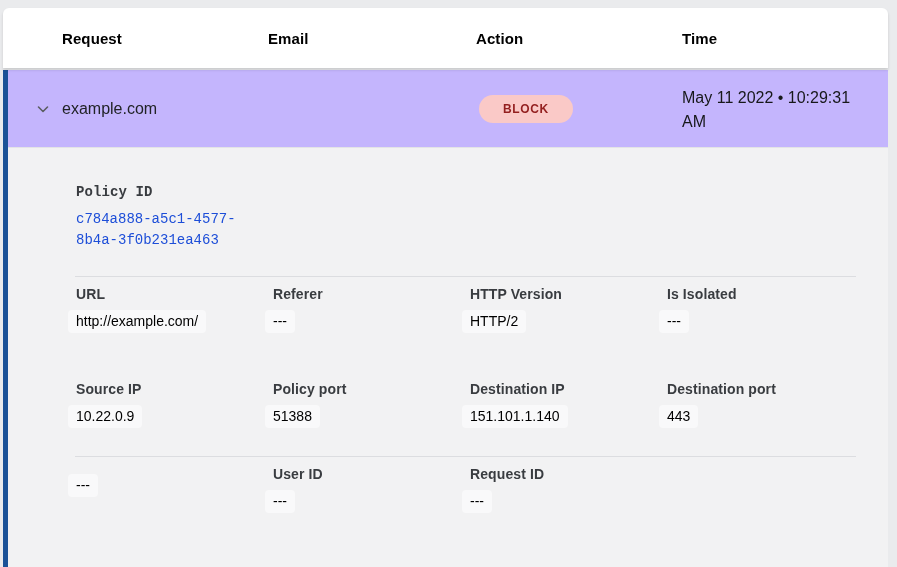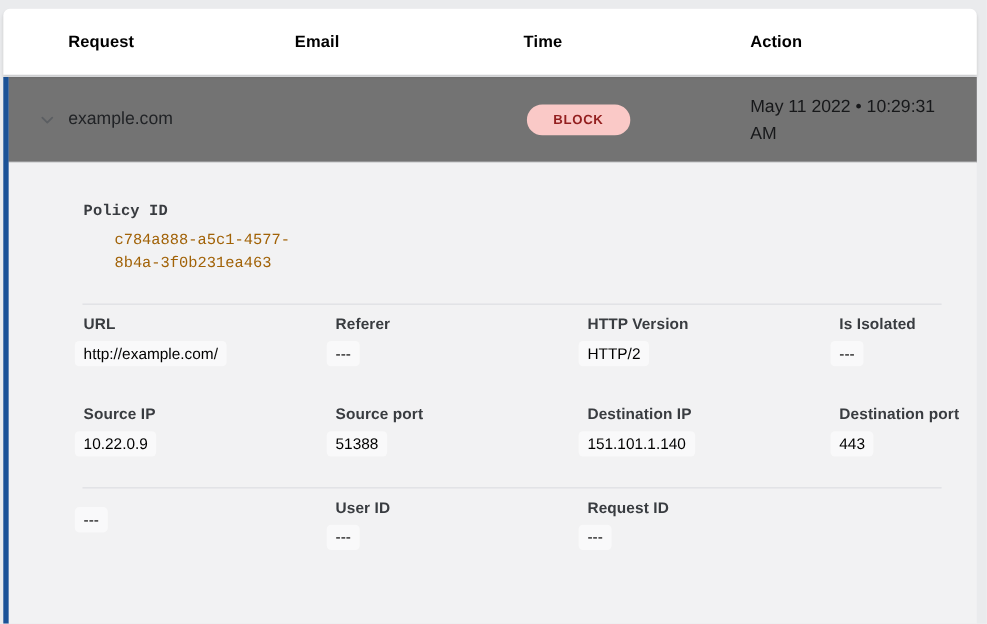--- a/index.html
+++ b/index.html
@@ -37,21 +37,21 @@
   .expandable {
     border-left:5px solid #1b5297;
     margin-top:2px;
     flex:1;
     display:flex;
     flex-direction:column;
     position:relative;
     z-index:1;
   }
   .log-row {
-    background:#737373;
+    background:#c4b5fd;
     height:78px;
     display:grid;
     grid-template-columns:54px 206px 208px 206px 1fr;
     align-items:center;
     border-bottom:1px solid #e3e4e6;
     cursor:pointer;
   }
   .chevron-cell {
     display:flex;
     justify-content:flex-end;
@@ -103,52 +103,50 @@
     padding:3px 8px 4px 8px;
     margin-left:-8px;
     border-radius:4px;
   }
   .policy-block { padding-left:68px;font-family:Liberation Mono, monospace; }
   .policy-link {
     display:inline-block;
     margin-top:9px;
     font-size:14px;
     line-height:21px;
-    color:#a16207;
+    color:#1d4ed8;
     text-decoration:none;
     max-width:200px;
     overflow-wrap:break-word;
-    margin-left:28px;
   }
   .divider {
     border:none;
     border-top:1px solid #dcdde0;
     margin:25px 12px 0 67px;
   }
   .detail-grid {
     display:grid;
     grid-template-columns:repeat(4,197px);
     row-gap:45px;
     padding-left:68px;
     margin-top:9px;
-    gap:32px;
   }
   .field { min-height:50px; }
 </style>
 </head>
 <body>
 
 <div class="card">
 
   <div class="table-header">
     <div></div>
     <div class="col-head">Request</div>
     <div class="col-head">Email</div>
+    <div class="col-head">Action</div>
     <div class="col-head">Time</div>
-    <div class="col-head">Action</div>
   </div>
 
   <div class="expandable">
 
     <div class="log-row">
       <div class="chevron-cell">
         <button class="chevron-btn">
           <svg width="16" height="16" viewBox="0 0 16 16" fill="none" stroke="currentColor" stroke-width="1.6" stroke-linecap="round" stroke-linejoin="round">
             <polyline points="3.5,6 8,10.5 12.5,6"></polyline>
           </svg>
@@ -186,21 +184,21 @@
         </div>
         <div class="field">
           <div class="field-label">Is Isolated</div>
           <span class="field-value">---</span>
         </div>
         <div class="field">
           <div class="field-label">Source IP</div>
           <span class="field-value">10.22.0.9</span>
         </div>
         <div class="field">
-          <div class="field-label">Source port</div>
+          <div class="field-label">Policy port</div>
           <span class="field-value">51388</span>
         </div>
         <div class="field">
           <div class="field-label">Destination IP</div>
           <span class="field-value">151.101.1.140</span>
         </div>
         <div class="field">
           <div class="field-label">Destination port</div>
           <span class="field-value">443</span>
         </div>

